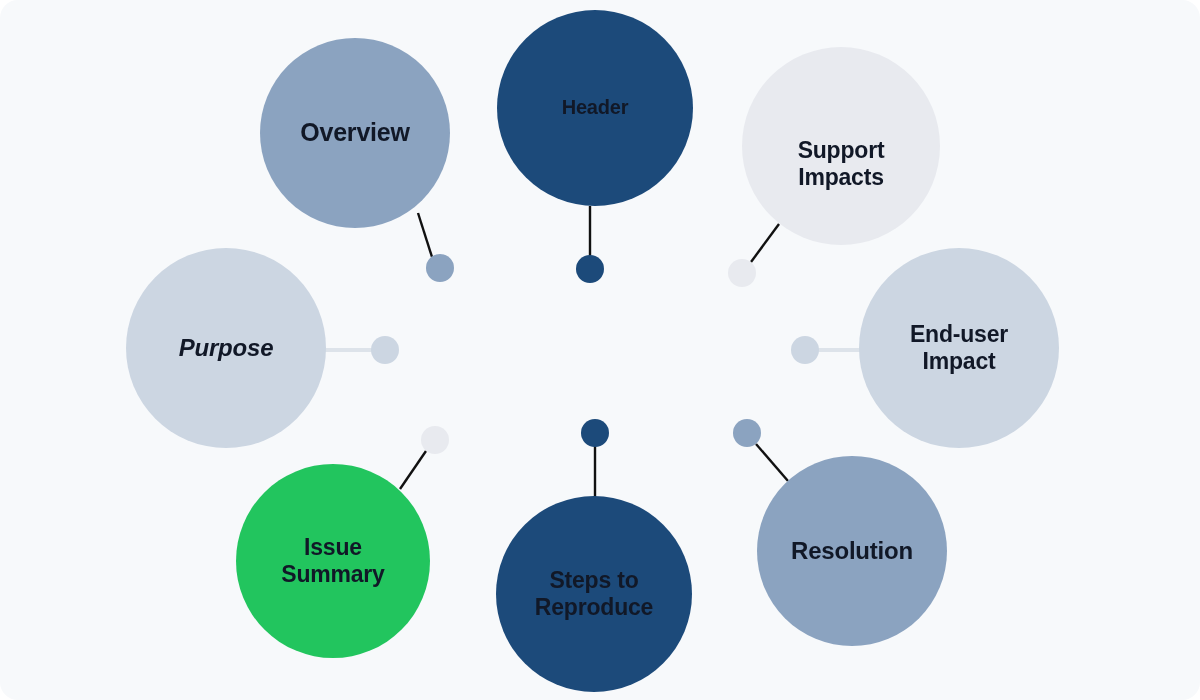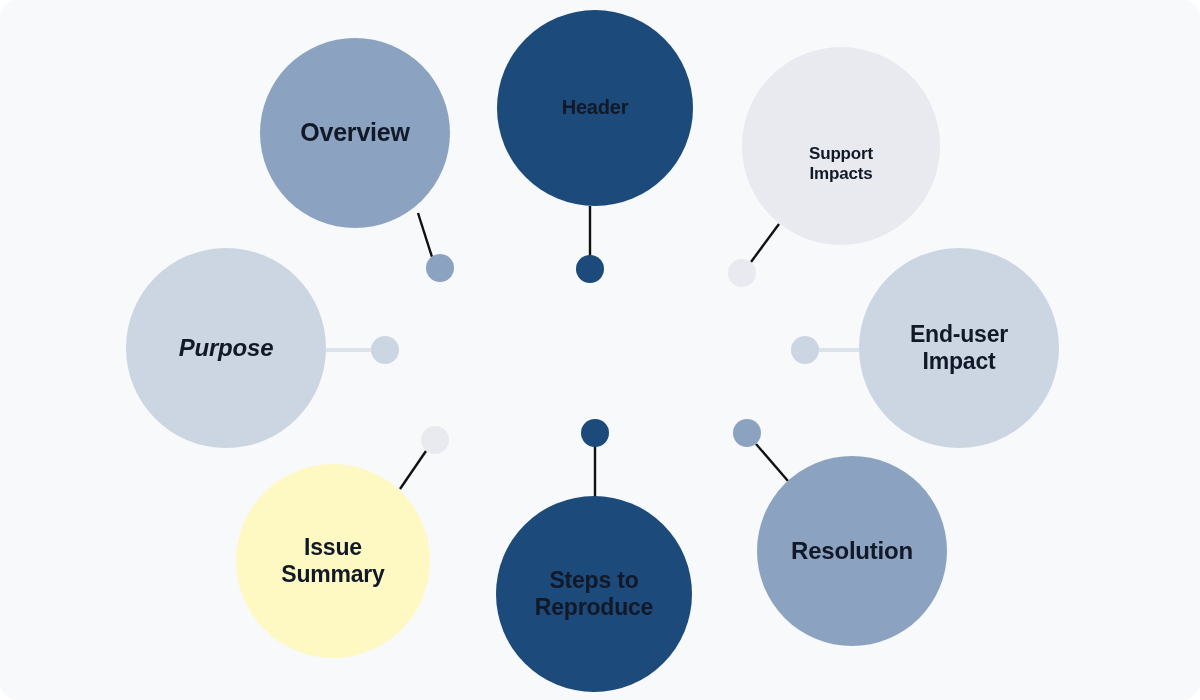--- a/index.html
+++ b/index.html
@@ -88,34 +88,34 @@
       <div class="dot" style="left: 426px; top: 254px; width: 28px; height: 28px; background: rgb(139, 163, 192);"></div>
       <div class="node" style="left: 260px; top: 38px; width: 190px; height: 190px; background: rgb(139, 163, 192);">
         <div class="node-label" style="font-size: 25px; color: rgb(17, 24, 39);">Overview</div>
       </div>
       <div class="dot" style="left: 576px; top: 255px; width: 28px; height: 28px; background: rgb(28, 74, 122);"></div>
       <div class="node" style="left: 497px; top: 10px; width: 196px; height: 196px; background: rgb(28, 74, 122);">
         <div class="node-label" style="font-size: 20px; color: rgb(17, 24, 39);">Header</div>
       </div>
       <div class="dot" style="left: 728px; top: 259px; width: 28px; height: 28px; background: rgb(232, 234, 239);"></div>
       <div class="node" style="left: 742px; top: 47px; width: 198px; height: 198px; background: rgb(232, 234, 239);">
-        <div class="node-label" style="font-size: 17px; color: rgb(17, 24, 39); margin-top: 35px;">Support
+        <div class="node-label" style="font-size: 23px; color: rgb(17, 24, 39); margin-top: 35px;">Support
 Impacts</div>
       </div>
       <div class="dot" style="left: 371px; top: 336px; width: 28px; height: 28px; background: rgb(204, 214, 226);"></div>
       <div class="node" style="left: 126px; top: 248px; width: 200px; height: 200px; background: rgb(204, 214, 226); font-style: italic;">
         <div class="node-label" style="font-size: 24px; color: rgb(17, 24, 39);">Purpose</div>
       </div>
       <div class="dot" style="left: 791px; top: 336px; width: 28px; height: 28px; background: rgb(204, 214, 226);"></div>
       <div class="node" style="left: 859px; top: 248px; width: 200px; height: 200px; background: rgb(204, 214, 226);">
         <div class="node-label" style="font-size: 23px; color: rgb(17, 24, 39);">End-user
 Impact</div>
       </div>
       <div class="dot" style="left: 421px; top: 426px; width: 28px; height: 28px; background: rgb(232, 234, 239);"></div>
-      <div class="node" style="left: 236px; top: 464px; width: 194px; height: 194px; background: #fef9c3;">
+      <div class="node" style="left: 236px; top: 464px; width: 194px; height: 194px; background: #22c55e;">
         <div class="node-label" style="font-size: 23px; color: rgb(17, 24, 39);">Issue
 Summary</div>
       </div>
       <div class="dot" style="left: 581px; top: 419px; width: 28px; height: 28px; background: rgb(28, 74, 122);"></div>
       <div class="node" style="left: 496px; top: 496px; width: 196px; height: 196px; background: rgb(28, 74, 122);">
         <div class="node-label" style="font-size: 23px; color: rgb(17, 24, 39);">Steps to
 Reproduce</div>
       </div>
       <div class="dot" style="left: 733px; top: 419px; width: 28px; height: 28px; background: rgb(139, 163, 192);"></div>
       <div class="node" style="left: 757px; top: 456px; width: 190px; height: 190px; background: rgb(139, 163, 192);">

